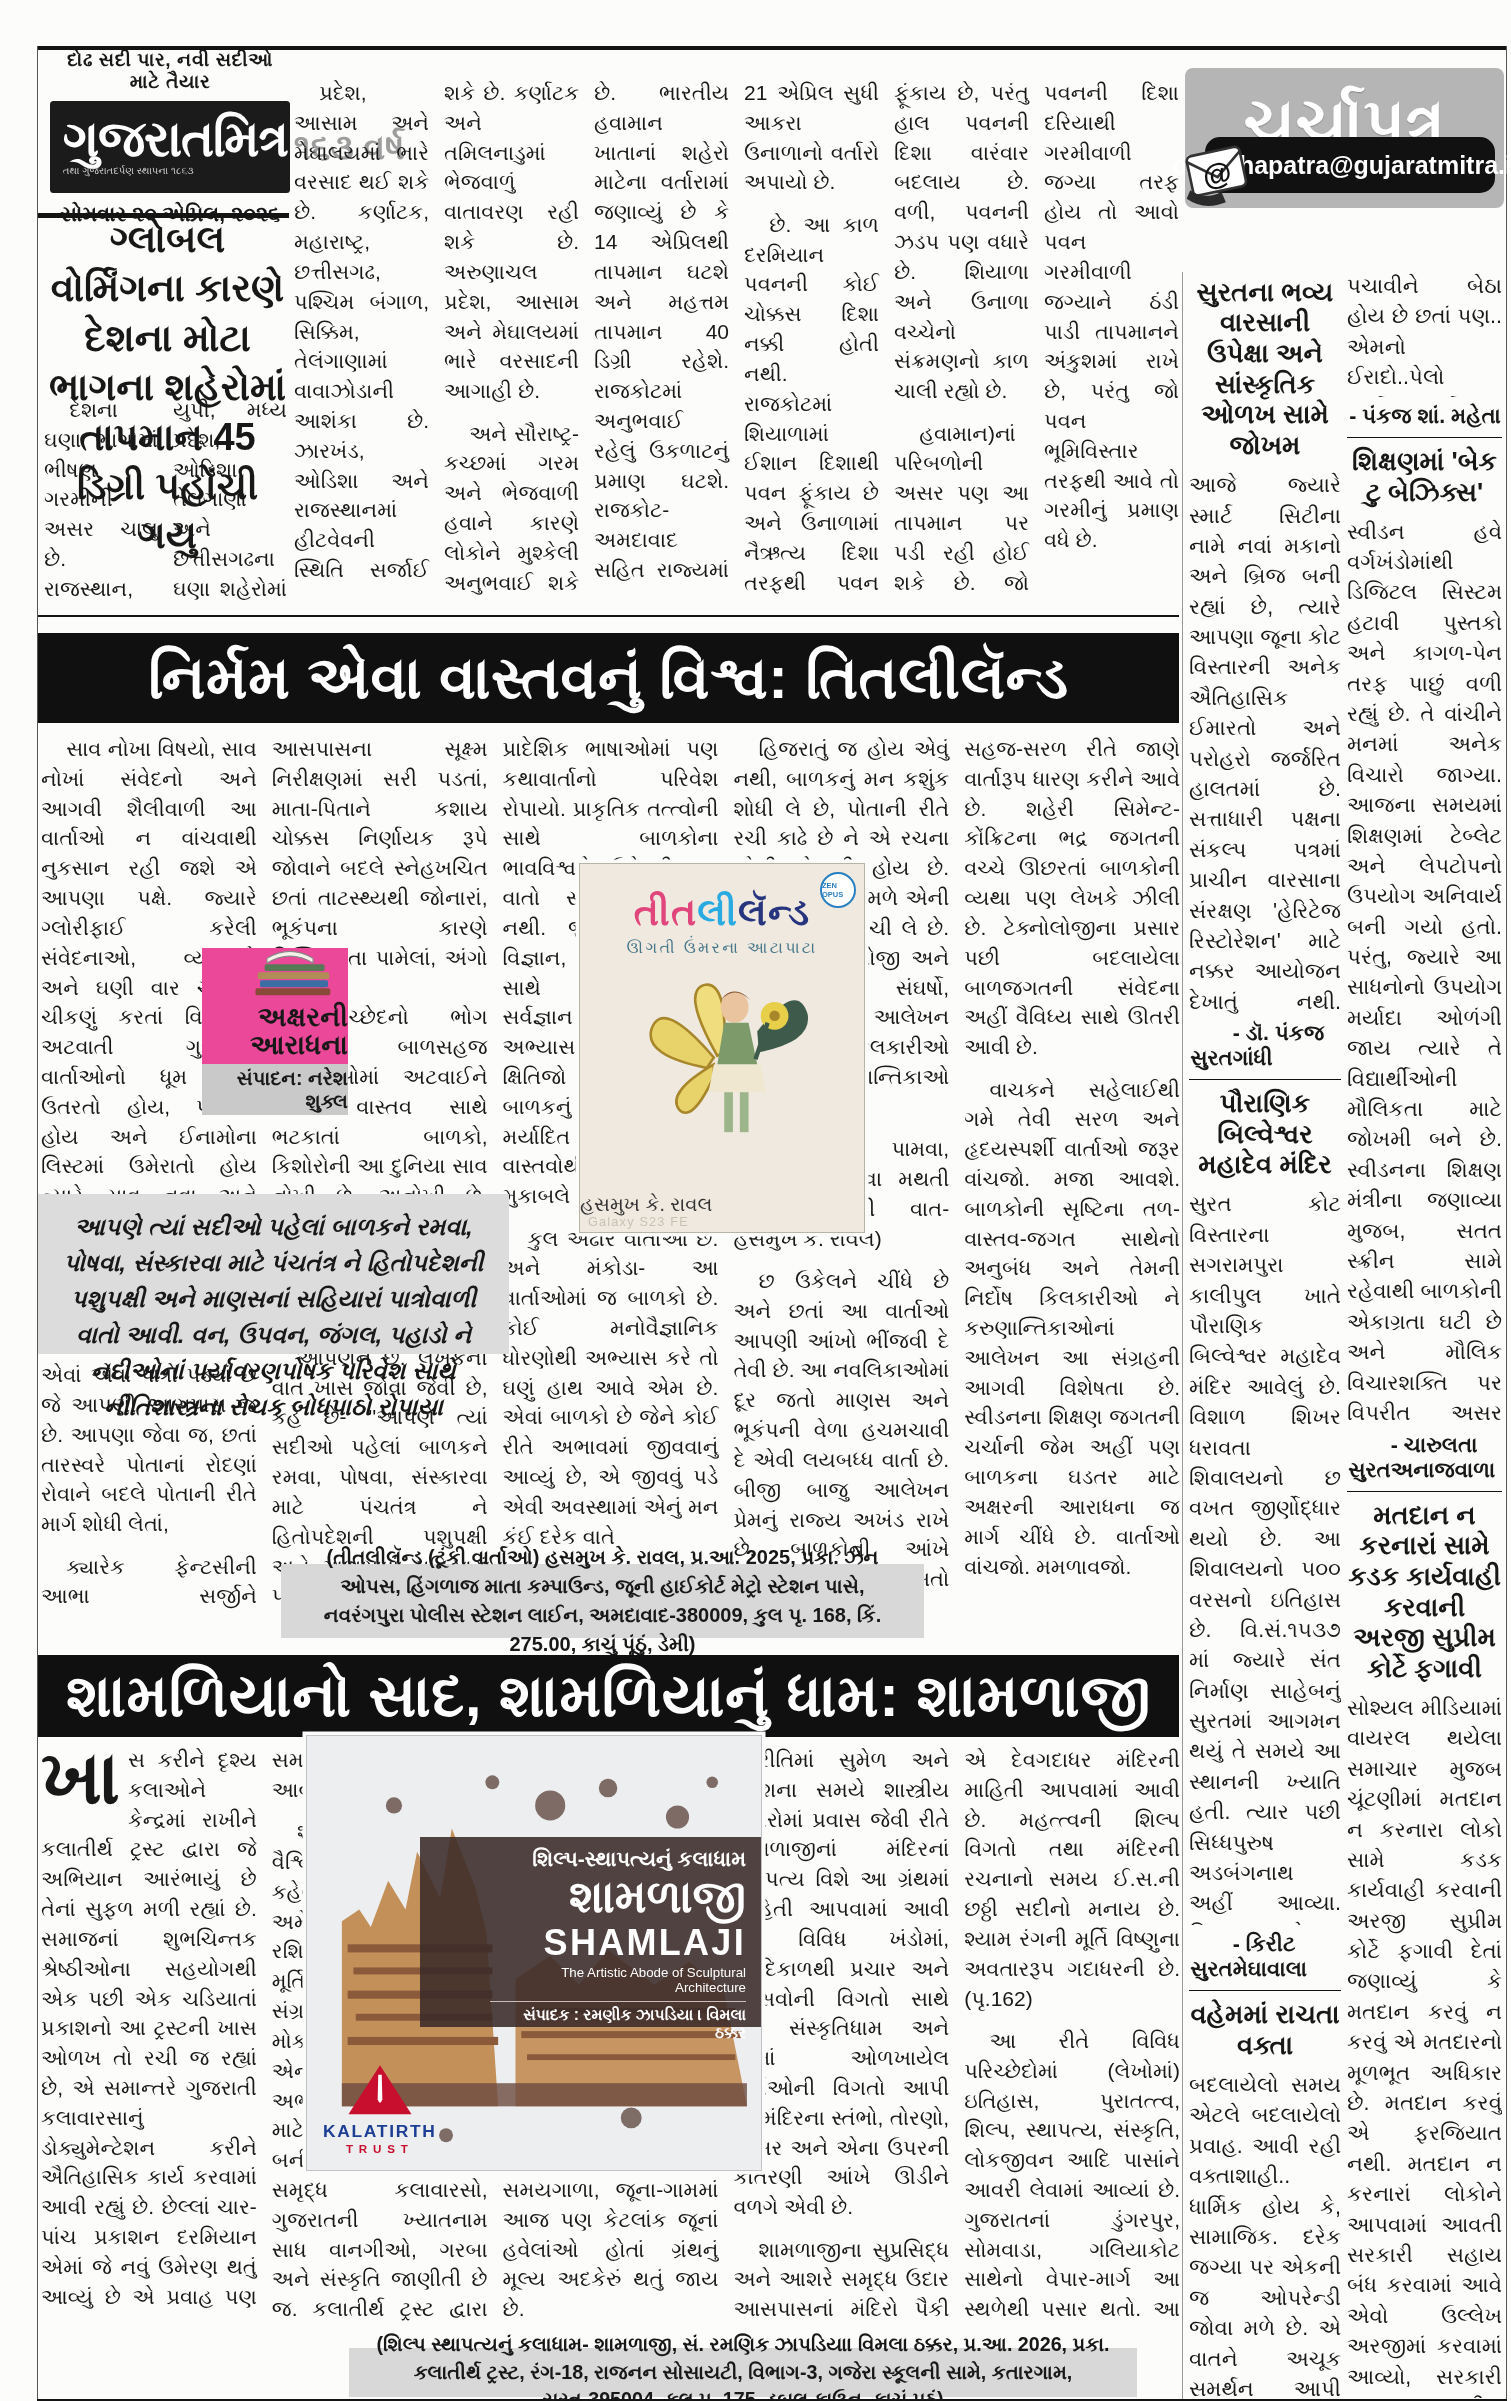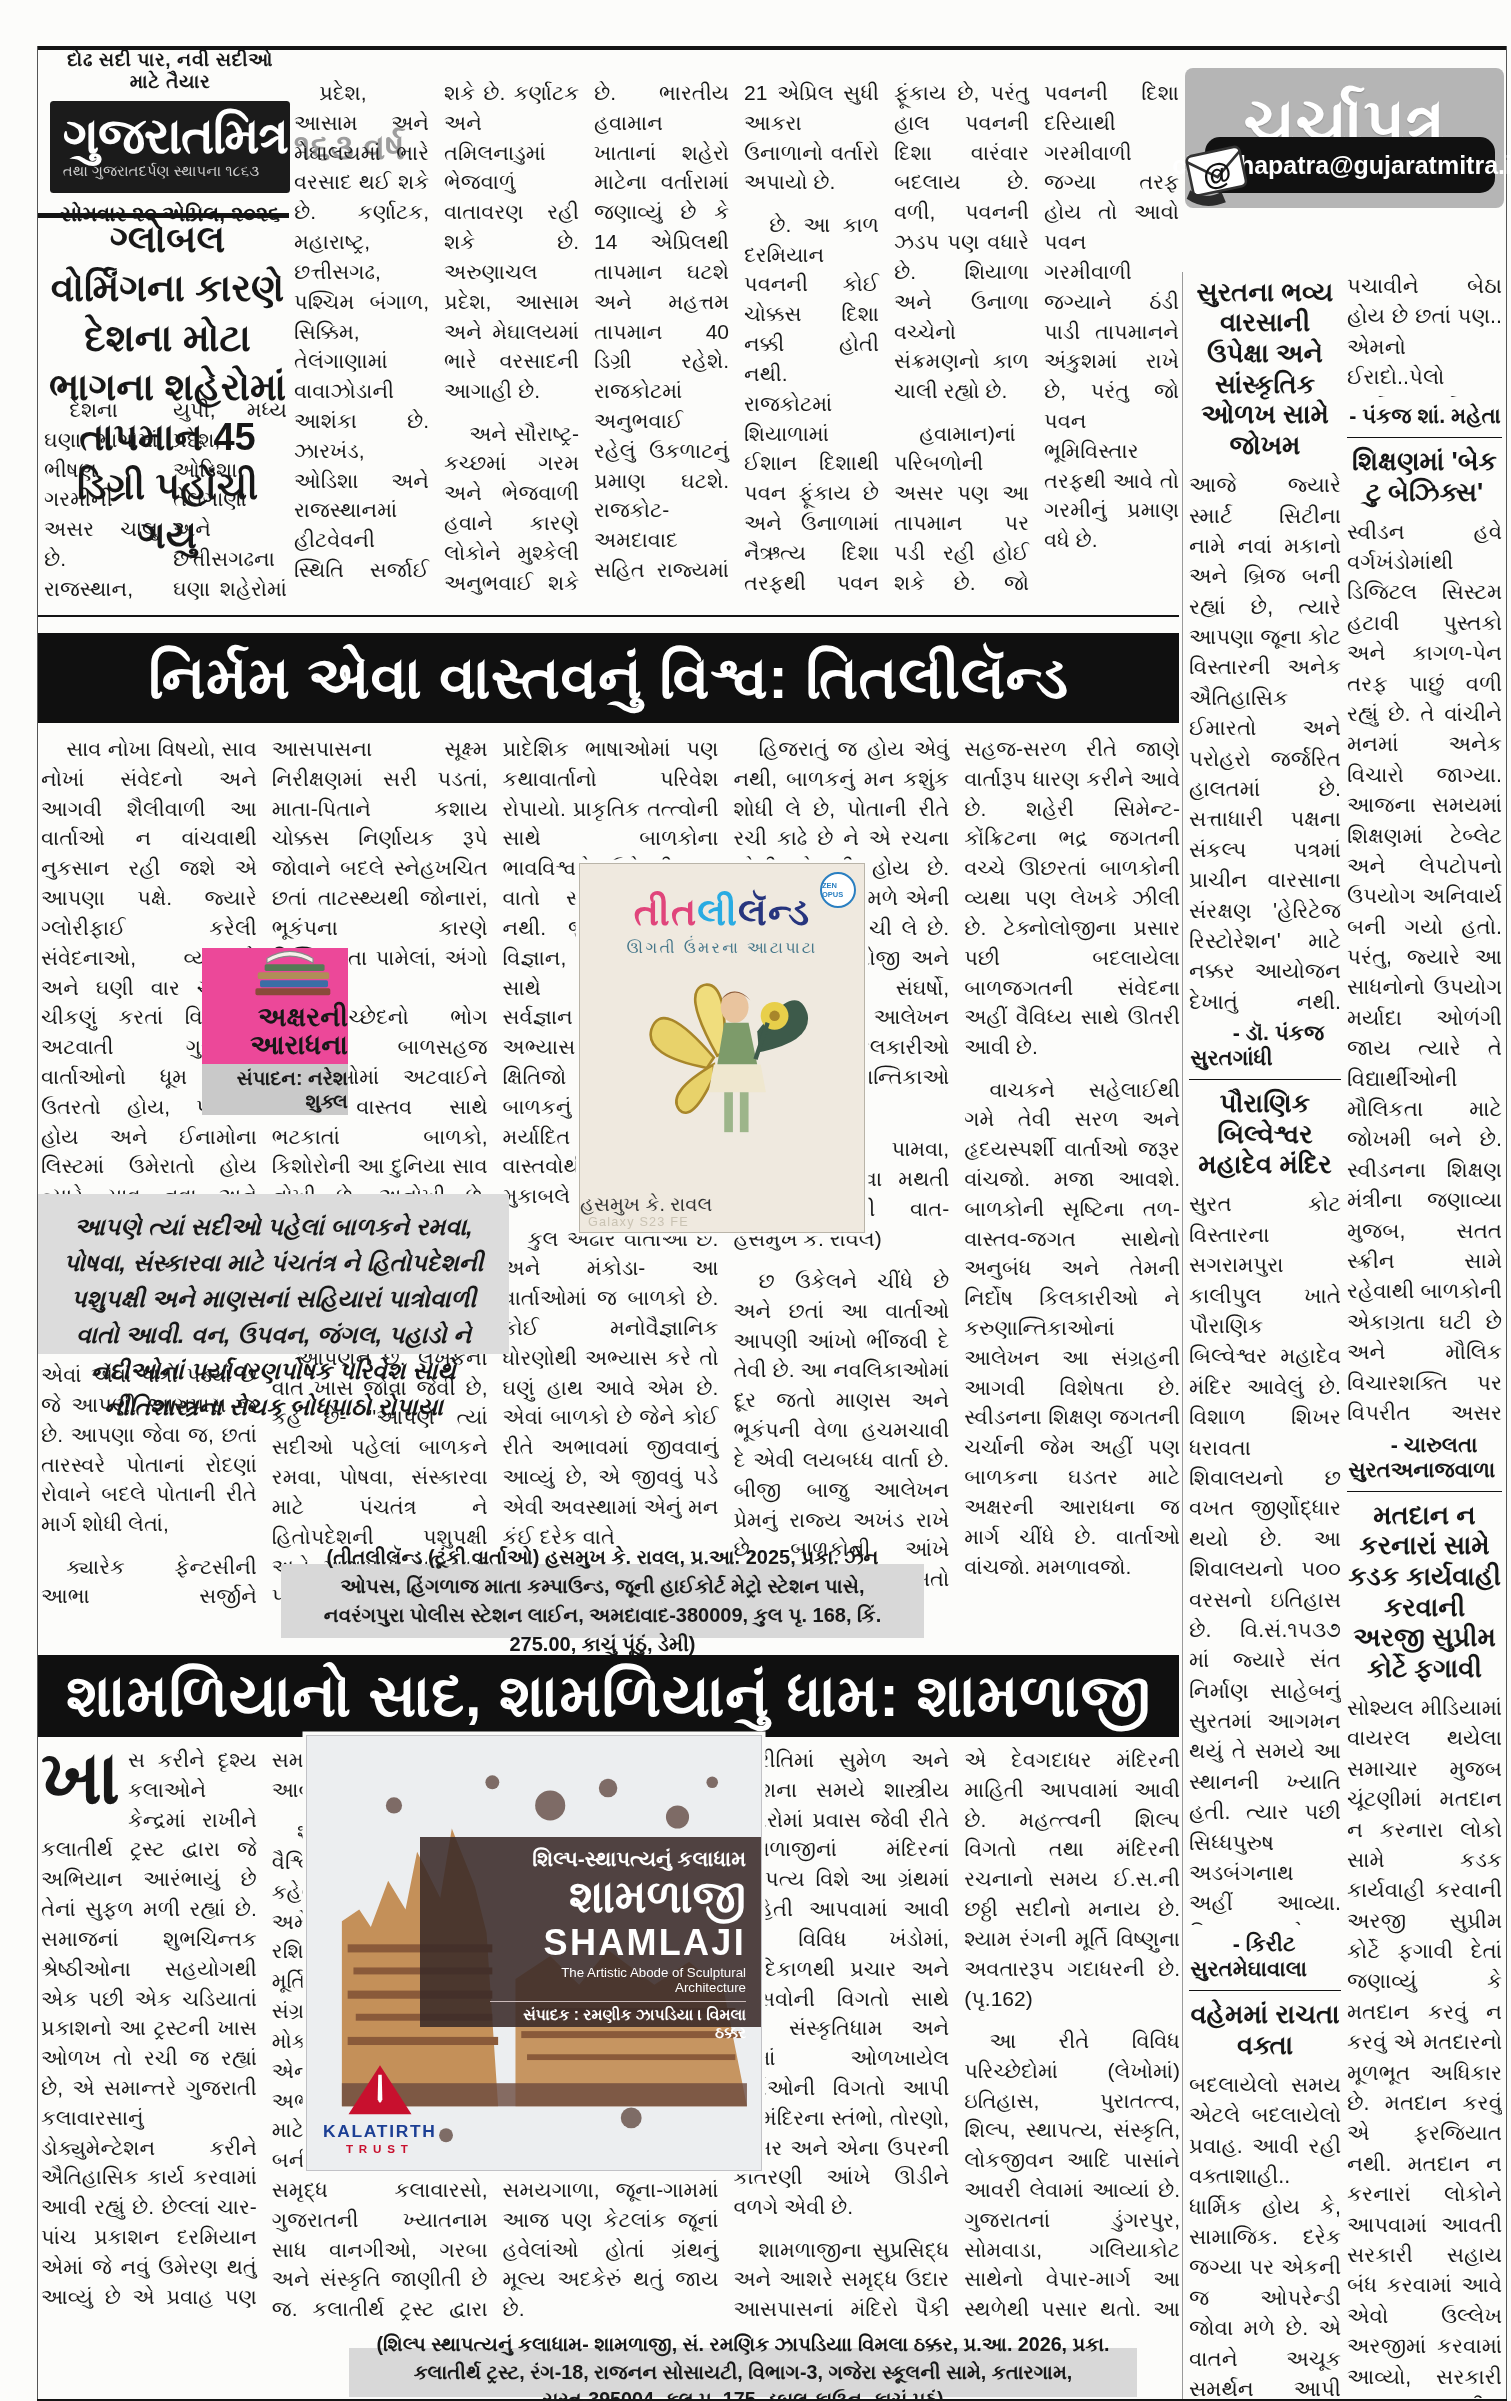--- a/index.html
+++ b/index.html
@@ -9,21 +9,21 @@
     overflow:hidden;
   }
   .rule{position:absolute;background:#141414;}
   .vline{position:absolute;background:#555;width:1.2px;}
   
   .masthead{position:absolute;left:50px;top:49px;width:240px;}
   .tagline{font-weight:bold;font-size:19px;text-align:center;letter-spacing:0.6px;}
   .logo-box{margin-top:8px;background:#1b1b1b;border-radius:3.5px;height:92px;
     display:flex;align-items:center;justify-content:space-between;padding:0 12.7px;}
   .logo-main{color:#fff;font-weight:bold;font-size:50px;line-height:.9;letter-spacing:-1.2px;}
-  .logo-sub{color:#cfcfcf;font-size:15px;margin-top:3.5px;}
+  .logo-sub{color:#cfcfcf;font-size:10px;margin-top:3.5px;}
   .logo-years{color:#9d9d9d;font-weight:bold;font-size:35px;white-space:nowrap;margin-left:5.8px;}
   .date-line{font-weight:bold;font-size:21px;text-align:center;margin-top:9.3px;}
   
   .weather-headline{position:absolute;left:43px;top:215px;width:249px;
     font-weight:bold;font-size:38px;line-height:1.3;text-align:center;}
   .cols{column-gap:15px;text-align:justify;overflow:hidden;position:absolute;}
   .cols p{margin:0 0 0.6em 0;font-size:21px;line-height:1.42;text-indent:1.2em;}
   .weather-left{left:44px;top:395px;width:243px;height:215px;column-count:2;}
   .weather-right{left:294px;top:78px;width:885px;height:534px;column-count:6;}
   

